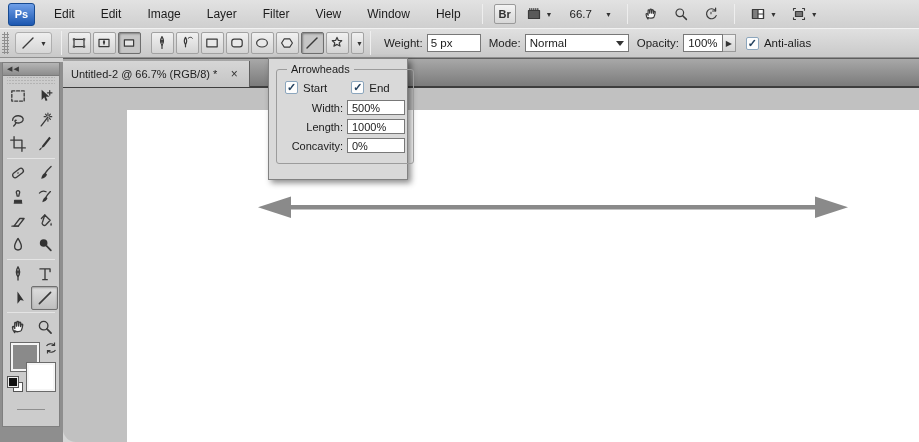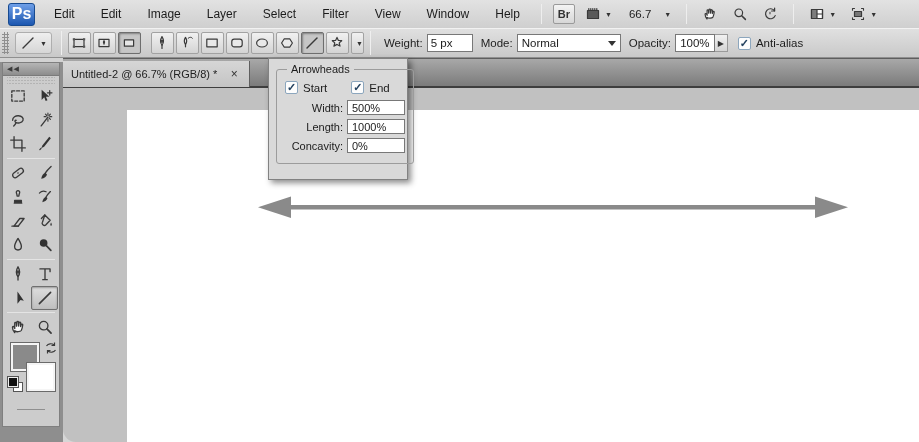--- a/index.html
+++ b/index.html
@@ -5,21 +5,21 @@
   * { margin:0; padding:0; box-sizing:border-box; }
   html,body { width:919px; height:442px; overflow:hidden; }
   body { font-family:"Liberation Sans", sans-serif; font-size:12px; color:#1c1c1c; }
   .app { position:relative; width:919px; height:442px; background:#d6d6d6; }
 
   
   .menubar { position:absolute; left:0; top:0; width:919px; height:28px;
     background:linear-gradient(#e2e2e2,#cfcfcf); display:flex; align-items:center; }
   .ps-logo { width:27px; height:23px; margin:0 6px 0 8px; border-radius:3px;
     background:linear-gradient(#6f9fe8,#1c57b0); border:1px solid #174a90;
-    color:#fff; font-weight:bold; font-size:16px; display:flex; align-items:center; justify-content:center; }
+    color:#fff; font-weight:bold; font-size:11px; display:flex; align-items:center; justify-content:center; }
   .menu-item { padding:0 13px; height:28px; display:flex; align-items:center; cursor:default; }
   .mb-sep { width:1px; height:20px; background:#a7a7a7; border-right:1px solid #eee; margin:0 8px; }
   .mb-btn { height:20px; min-width:22px; margin:0 3px; display:flex; align-items:center; justify-content:center;
     border:1px solid #9a9a9a; border-radius:2px; background:linear-gradient(#f4f4f4,#d7d7d7); }
   .mb-flat { height:22px; margin:0 4px; display:flex; align-items:center; justify-content:center; padding:0 3px; }
   .br-btn { font-size:11px; font-weight:bold; color:#333; }
   .zoom-val { font-size:11.5px; color:#222; margin:0 2px 0 10px; }
   .dd { font-size:7px; color:#333; margin-left:4px; }
   .ticon { width:16px; height:16px; stroke:#3a3a3a; fill:none; stroke-width:1.2; stroke-linecap:round; stroke-linejoin:round; }
   .ticon-lg { width:18px; height:18px; }
@@ -33,21 +33,21 @@
   .cur-tool { display:flex; align-items:center; margin:0 4px 0 6px; padding:2px 4px;
     border:1px solid #aeaeae; border-radius:3px; background:linear-gradient(#efefef,#d6d6d6); }
   .vsep { width:1px; height:24px; background:#9b9b9b; border-right:1px solid #efefef; margin:0 5px; }
   .opt-btn { width:23px; height:22px; margin:0 1px; display:flex; align-items:center; justify-content:center;
     border:1px solid #a2a2a2; border-radius:2px; background:linear-gradient(#f1f1f1,#d4d4d4); }
   .opt-btn.pressed { background:#c6c6c6; box-shadow:inset 1px 1px 2px rgba(0,0,0,.35); border-color:#6e6e6e; }
   .opt-btn.narrow { width:13px; }
   .opt-label { margin:0 4px 0 8px; font-size:11.5px; color:#222; }
   .txt-input { height:18px; border:1px solid #787878; background:#fff; font-size:11.5px;
     padding:0 3px; display:flex; align-items:center; }
-  .w-weight { width:46px; }
+  .w-weight { width:54px; }
   .w-opacity { width:40px; justify-content:center; }
   .select { width:104px; height:18px; border:1px solid #787878; background:#fff; font-size:11.5px;
     padding:0 4px; display:flex; align-items:center; justify-content:space-between; }
   .sel-arr { width:0; height:0; border-left:4px solid transparent; border-right:4px solid transparent; border-top:5px solid #333; }
   .spin-btn { width:13px; height:18px; border:1px solid #9a9a9a; border-left:none; background:linear-gradient(#f1f1f1,#d4d4d4);
     display:flex; align-items:center; justify-content:center; font-size:8px; color:#333; }
   .checkbox { width:13px; height:13px; border:1px solid #8ca6bd; background:#fdfdfd; border-radius:2px;
     display:flex; align-items:center; justify-content:center; font-size:11px; color:#24425f; font-weight:bold; }
   .cb-label { margin-left:5px; font-size:11.5px; }
 
@@ -108,21 +108,20 @@
 
 <div class="app">
 
   <div class="menubar">
     <div class="ps-logo">Ps</div>
     <div id="menu-items" style="display:flex;">
         <span class="menu-item">Edit</span>
         <span class="menu-item">Edit</span>
         <span class="menu-item">Image</span>
         <span class="menu-item">Layer</span>
-        <span class="menu-item">Select</span>
         <span class="menu-item">Filter</span>
         <span class="menu-item">View</span>
         <span class="menu-item">Window</span>
         <span class="menu-item">Help</span>
       </div>
     <div class="mb-sep"></div>
     <div class="mb-btn br-btn">Br</div>
     <div class="mb-flat">
       <svg class="ticon" viewBox="0 0 16 16">
           <rect x="2.5" y="4.5" width="11" height="8" fill="#5a5a5a" stroke="#3a3a3a"></rect>

